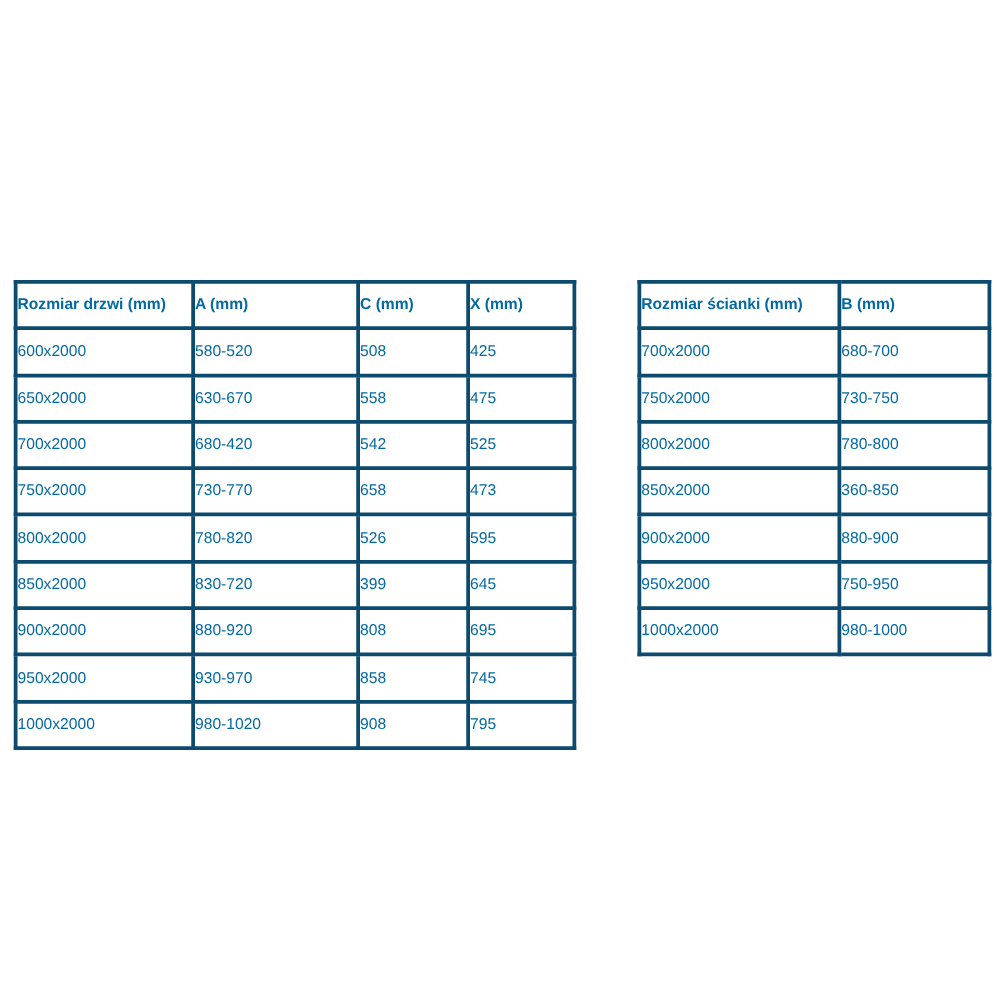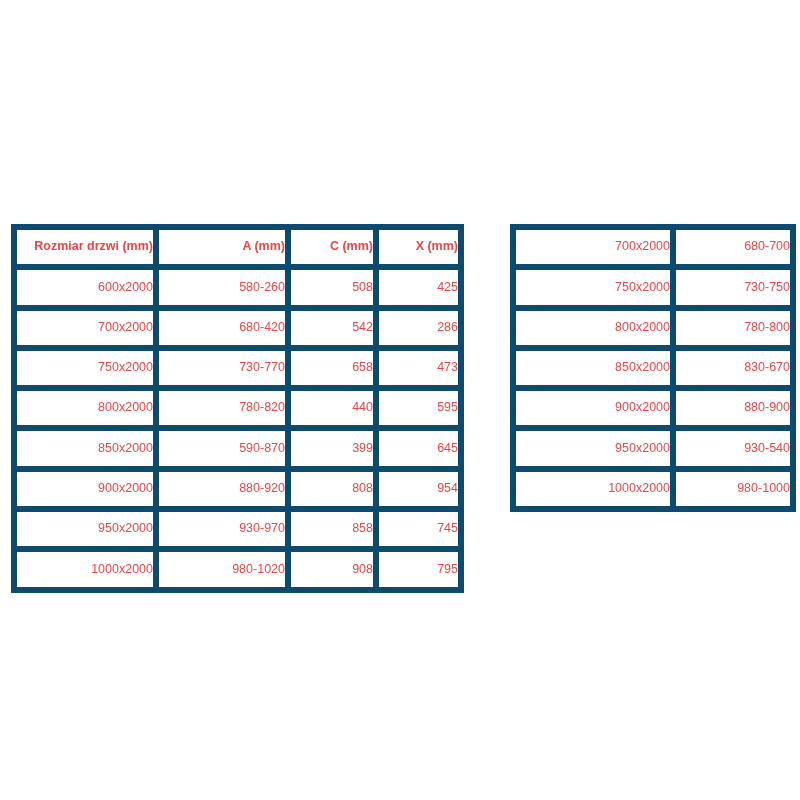--- a/index.html
+++ b/index.html
@@ -31,25 +31,25 @@
   }
   #walls-table-wrap {
     left: 510px;
     top: 224px;
   }
   table.spec {
     border-collapse: collapse;
     table-layout: fixed;
   }
   table.spec td {
-    border: 6px solid #0c4a6e;
-    text-align: right;
+    border: 3px solid #0c4a6e;
+    text-align: left;
     vertical-align: middle;
     font-size: 12.5px;
-    color: #ef4444;
+    color: #0369a1;
     padding: 0;
     height: 34.3px;
     line-height: 1.1;
     white-space: nowrap;
   }
   table.spec tr.head td {
     font-weight: bold;
     font-size: 12.5px;
   }
   table.spec tr.body td {
@@ -79,53 +79,59 @@
       </colgroup>
       <tbody>
         <tr class="head">
           <td>Rozmiar drzwi (mm)</td>
           <td>A (mm)</td>
           <td>C (mm)</td>
           <td>X (mm)</td>
         </tr>
         <tr class="body">
           <td>600x2000</td>
-          <td>580-260</td>
+          <td>580-520</td>
           <td>508</td>
           <td>425</td>
+        </tr>
+        <tr class="body">
+          <td>650x2000</td>
+          <td>630-670</td>
+          <td>558</td>
+          <td>475</td>
         </tr>
         <tr class="body">
           <td>700x2000</td>
           <td>680-420</td>
           <td>542</td>
-          <td>286</td>
+          <td>525</td>
         </tr>
         <tr class="body">
           <td>750x2000</td>
           <td>730-770</td>
           <td>658</td>
           <td>473</td>
         </tr>
         <tr class="body">
           <td>800x2000</td>
           <td>780-820</td>
-          <td>440</td>
+          <td>526</td>
           <td>595</td>
         </tr>
         <tr class="body">
           <td>850x2000</td>
-          <td>590-870</td>
+          <td>830-720</td>
           <td>399</td>
           <td>645</td>
         </tr>
         <tr class="body">
           <td>900x2000</td>
           <td>880-920</td>
           <td>808</td>
-          <td>954</td>
+          <td>695</td>
         </tr>
         <tr class="body">
           <td>950x2000</td>
           <td>930-970</td>
           <td>858</td>
           <td>745</td>
         </tr>
         <tr class="body">
           <td>1000x2000</td>
           <td>980-1020</td>
@@ -136,43 +142,47 @@
     </table>
   </div>
 
   <div class="table-wrap" id="walls-table-wrap">
     <table class="spec" id="walls-table">
       <colgroup>
         <col class="c0">
           <col class="c1">
       </colgroup>
       <tbody>
+        <tr class="head">
+          <td>Rozmiar ścianki (mm)</td>
+          <td>B (mm)</td>
+        </tr>
         <tr class="body">
           <td>700x2000</td>
           <td>680-700</td>
         </tr>
         <tr class="body">
           <td>750x2000</td>
           <td>730-750</td>
         </tr>
         <tr class="body">
           <td>800x2000</td>
           <td>780-800</td>
         </tr>
         <tr class="body">
           <td>850x2000</td>
-          <td>830-670</td>
+          <td>360-850</td>
         </tr>
         <tr class="body">
           <td>900x2000</td>
           <td>880-900</td>
         </tr>
         <tr class="body">
           <td>950x2000</td>
-          <td>930-540</td>
+          <td>750-950</td>
         </tr>
         <tr class="body">
           <td>1000x2000</td>
           <td>980-1000</td>
         </tr>
       </tbody>
     </table>
   </div>
 
 </div>

